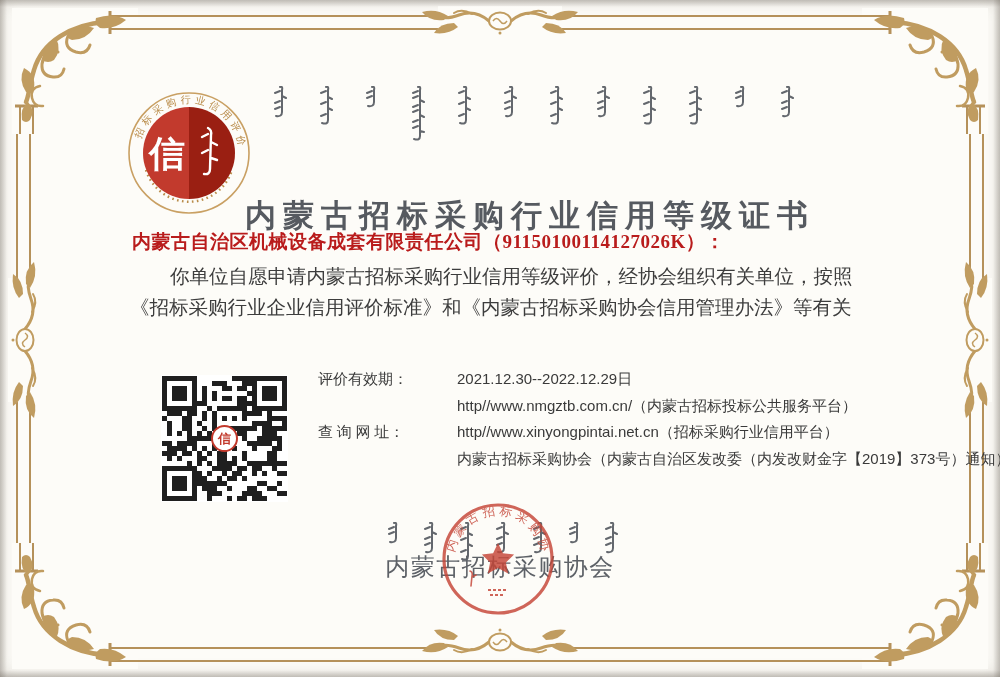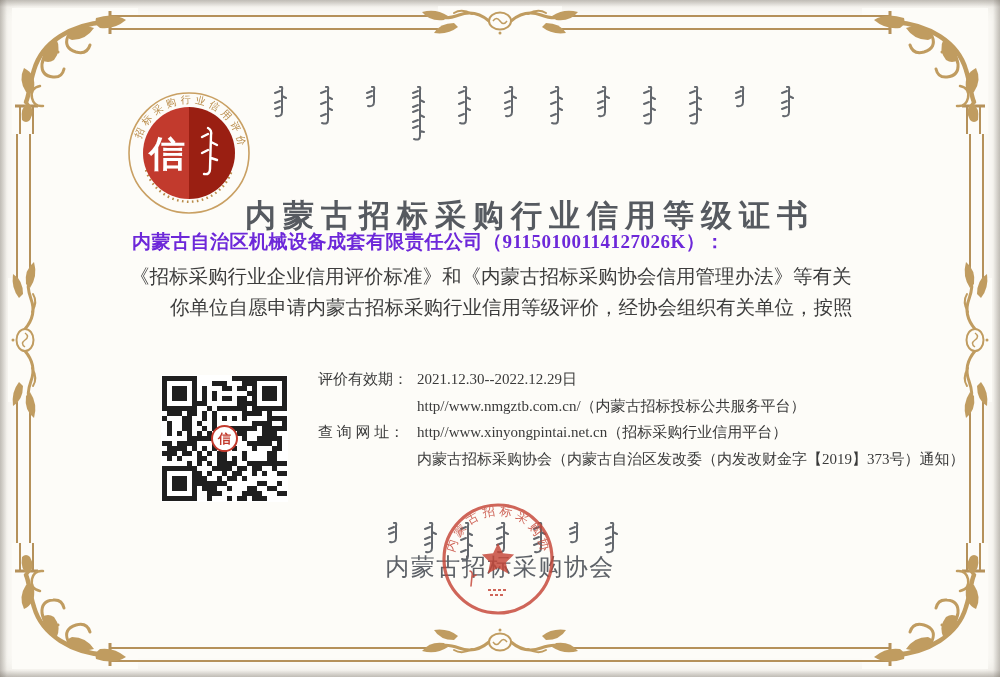--- a/index.html
+++ b/index.html
@@ -35,38 +35,38 @@
   
   .mrow{position:absolute;display:flex;align-items:flex-start;}
   .mrow.top{left:272px;top:86px;width:522px;justify-content:space-between;}
   .mrow.bottom{left:386px;top:522px;width:232px;justify-content:space-between;}
   .mw{flex:0 0 auto;}
 
   .cert-title{position:absolute;left:225px;top:150px;width:610px;text-align:center;
     font-size:31px;font-weight:700;letter-spacing:7px;color:#565a60;white-space:nowrap;margin-top:45px;}
 
   .company{position:absolute;left:132px;top:229px;font-size:19px;font-weight:700;
-    color:#6d28d9;white-space:nowrap;letter-spacing:.5px;}
+    color:#b91c1c;white-space:nowrap;letter-spacing:.5px;}
   .para{position:absolute;left:130px;top:261px;width:748px;color:#3d3d3d;
     font-size:19.5px;line-height:31px;}
   .para .pline{white-space:nowrap;}
   .para .pline.first{text-indent:40px;}
 
   
   .qr{position:absolute;left:161px;top:375px;width:127px;height:127px;background:#fff;}
   .qr svg{display:block;}
   .qr-center{position:absolute;left:50px;top:50px;width:27px;height:27px;border-radius:50%;
     background:#fff;border:2px solid #c2392c;box-sizing:border-box;display:flex;
     align-items:center;justify-content:center;color:#c2392c;font-size:13px;font-weight:700;}
 
   
   .details{position:absolute;left:318px;top:366px;font-size:15px;color:#3a3a3a;}
   .drow{height:26.6px;line-height:26.6px;white-space:nowrap;}
   .dlabel{display:inline-block;width:99px;}
-  .dval{font-family:Liberation Serif, serif;}
+  .dval{font-family:Liberation Sans, sans-serif;margin-left:40px;}
 
   .footer-org{position:absolute;left:0;right:0;top:551px;text-align:center;font-size:24px;
     letter-spacing:1.5px;color:#5d6167;font-weight:500;}
   .stamp{position:absolute;left:440px;top:501px;width:116px;height:116px;opacity:.82;}
 </style>
 </head>
 <body>
 
 <div class="canvas">
   <div class="paper"></div>
@@ -202,22 +202,22 @@
     <svg class="mw" width="15" height="32">
         <use href="#mg-m"></use>
       </svg>
   </div>
 
   <div class="cert-title">内蒙古招标采购行业信用等级证书</div>
 
   <div class="company">内蒙古自治区机械设备成套有限责任公司（91150100114127026K）：</div>
 
   <div class="para">
+    <div class="pline first">你单位自愿申请内蒙古招标采购行业信用等级评价，经协会组织有关单位，按照</div>
     <div class="pline">《招标采购行业企业信用评价标准》和《内蒙古招标采购协会信用管理办法》等有关</div>
-    <div class="pline first">你单位自愿申请内蒙古招标采购行业信用等级评价，经协会组织有关单位，按照</div>
   </div>
 
   <div class="qr">
     <div>
         <svg width="127" height="127" viewBox="0 0 127 127">
           <rect width="127" height="127" fill="#ffffff"></rect>
           <rect x="1" y="1" width="5" height="5" fill="#1f1f1f"></rect>
           <rect x="6" y="1" width="5" height="5" fill="#1f1f1f"></rect>
           <rect x="11" y="1" width="5" height="5" fill="#1f1f1f"></rect>
           <rect x="16" y="1" width="5" height="5" fill="#1f1f1f"></rect>

